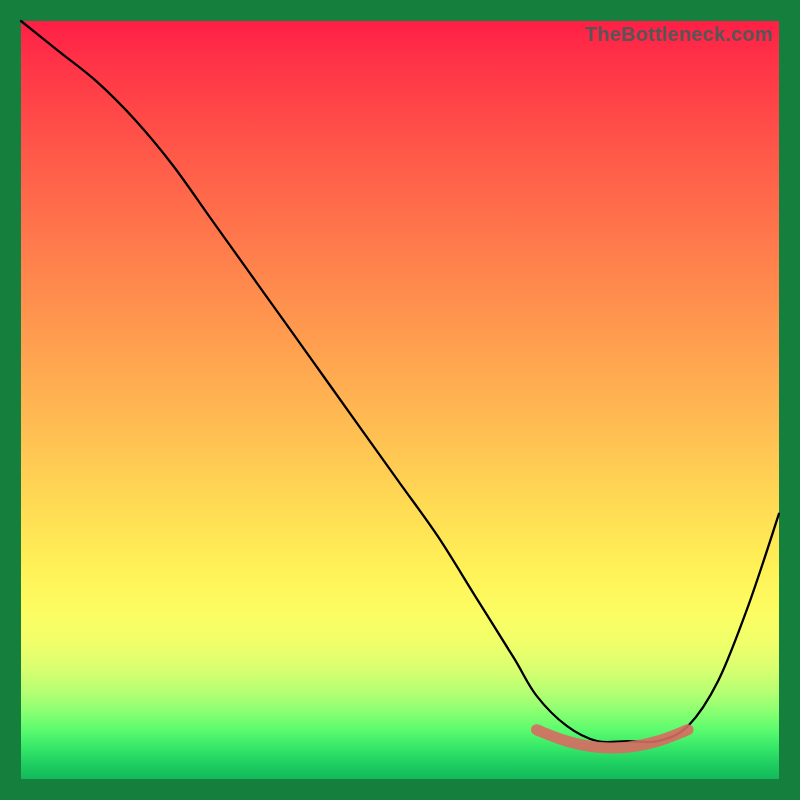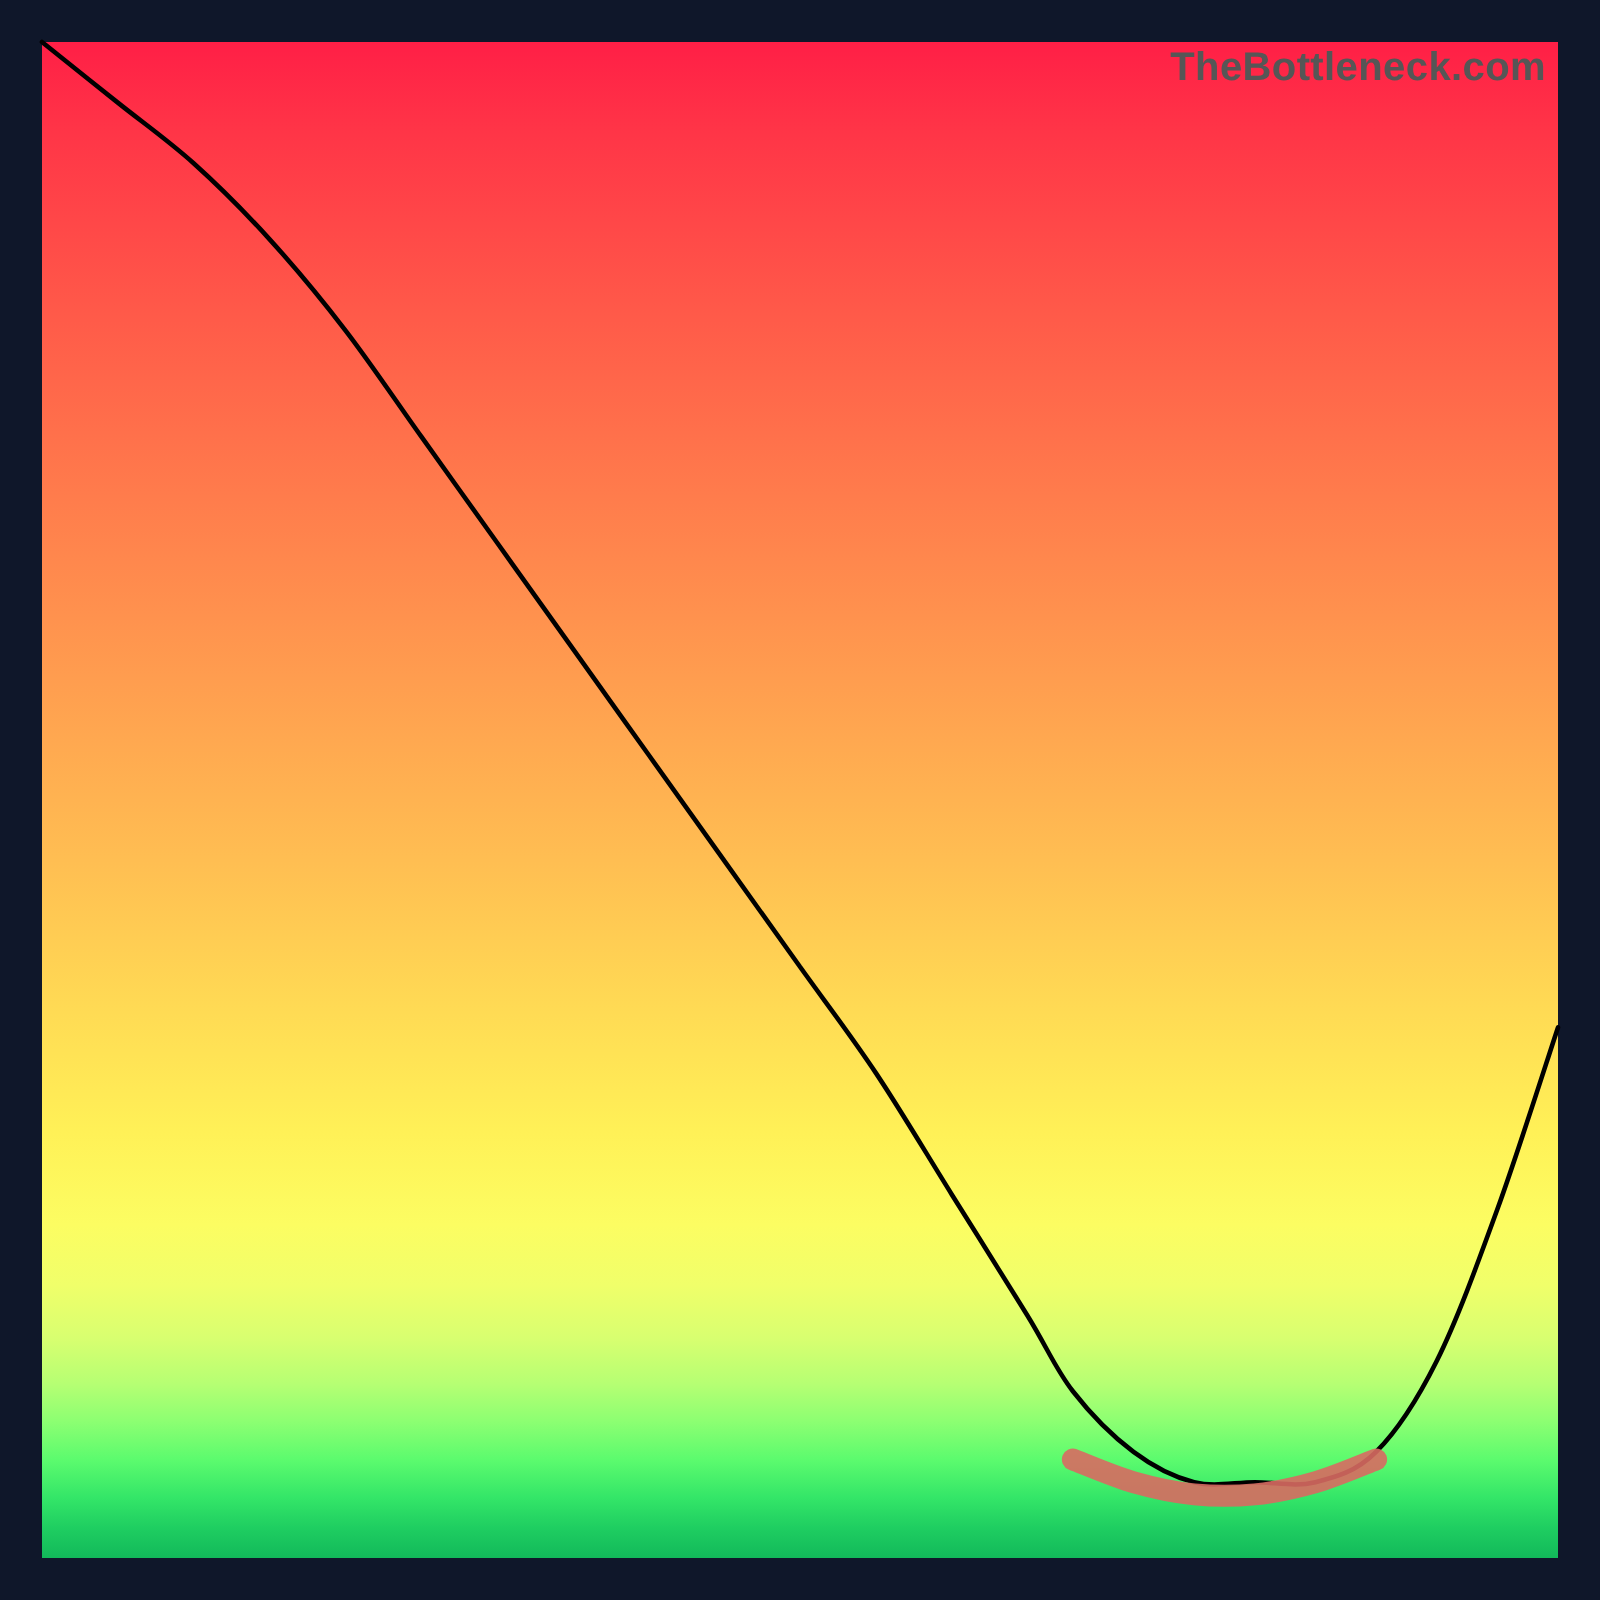--- a/index.html
+++ b/index.html
@@ -8,21 +8,21 @@
     width: 800px;
     height: 800px;
     background: #000;
     font-family: Arial, Helvetica, sans-serif;
     overflow: hidden;
   }
   .frame {
     width: 800px;
     height: 800px;
     position: relative;
-    background: #0f172a;
+    background: #15803d;
   }
   .plot-area {
     position: absolute;
     left: 21px;
     top: 21px;
     width: 758px;
     height: 758px;
     
     background: linear-gradient(
       to bottom,

